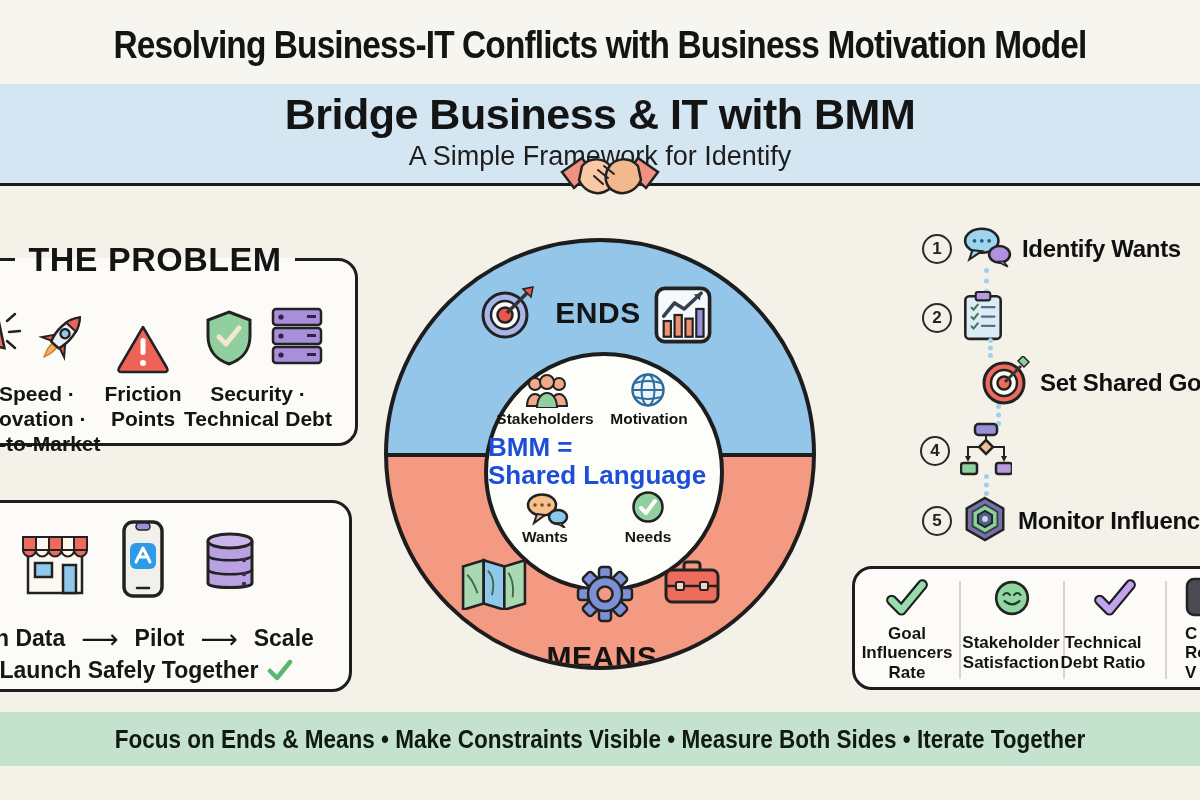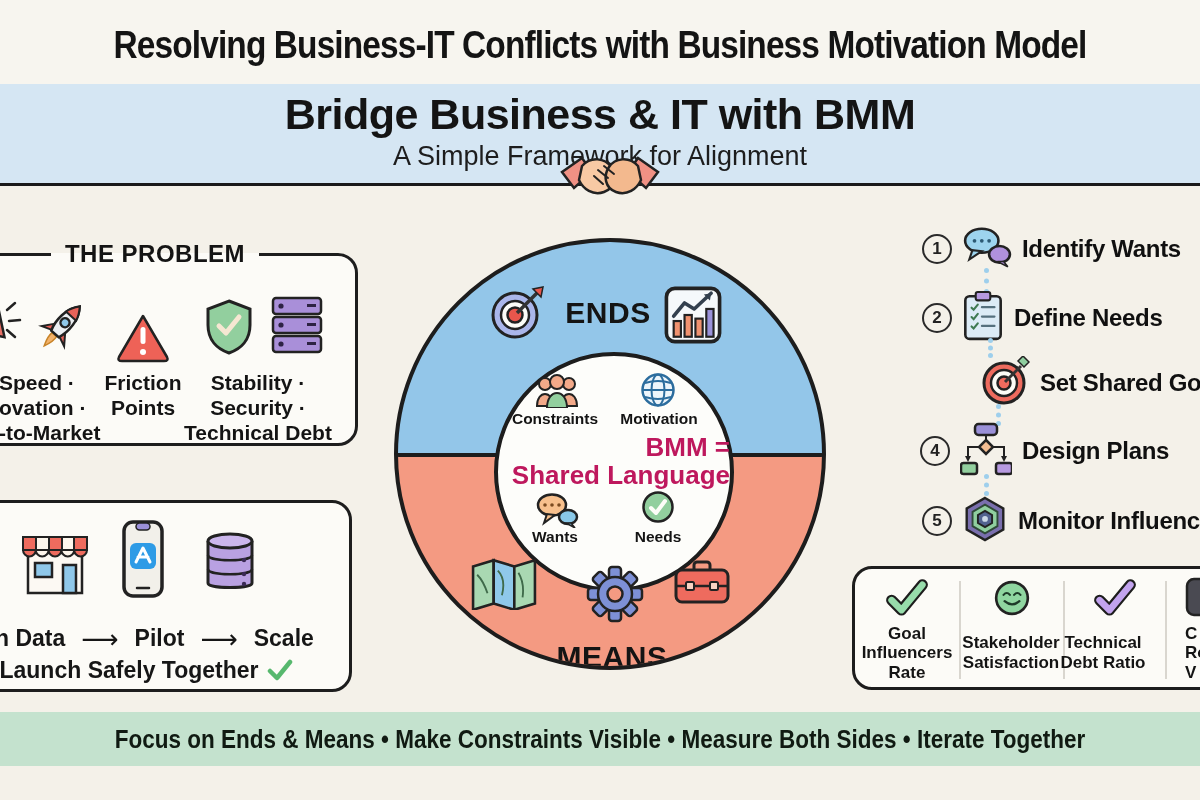--- a/index.html
+++ b/index.html
@@ -13,46 +13,46 @@
     font-size:38px;font-weight:bold;letter-spacing:-1px;color:#141414;
     transform:scaleX(.88);transform-origin:center;}
   .banner{position:absolute;left:0;top:84px;width:1200px;height:99px;background:#d5e6f3;
     border-bottom:3px solid #1a1a1a;text-align:center;}
   .banner h2{margin:0;padding-top:6px;font-size:43px;font-weight:bold;letter-spacing:-.5px;color:#141414;white-space:nowrap;}
   .banner .subtitle{margin:2px 0 0;font-size:27px;color:#1d1d1d;white-space:nowrap;}
   .handshake{position:absolute;left:558px;top:146px;z-index:6;}
 
   
   fieldset.panel{position:absolute;margin:0;padding:0;border:3.5px solid #1d1d1d;border-radius:20px;background:#fcfbf7;}
-  fieldset.panel legend{margin:0 auto;padding:0 14px;font-size:24px;font-weight:bold;letter-spacing:.5px;color:#141414;white-space:nowrap;}
+  fieldset.panel legend{margin:0 auto;padding:0 14px;font-size:34px;font-weight:bold;letter-spacing:.5px;color:#141414;white-space:nowrap;}
   .panel-div{position:absolute;border:3.5px solid #1d1d1d;border-radius:20px;background:#fcfbf7;box-sizing:border-box;}
   #problem-box{left:-48px;top:240px;width:400px;height:200px;}
   #pilot-box{left:-48px;top:500px;width:400px;height:192px;}
   .abs{position:absolute;}
   .plabel{font-size:21px;font-weight:bold;line-height:1.2;color:#141414;}
   .center{text-align:center;}
   .flow-row{position:absolute;left:40px;top:122px;display:flex;align-items:center;gap:14px;
     font-size:23px;font-weight:bold;white-space:nowrap;}
   .flow-arrow{font-size:26px;font-weight:normal;line-height:1;padding:0 2px;}
   .pilot-caption{position:absolute;left:26px;top:154px;width:330px;text-align:center;
     font-size:23px;font-weight:bold;white-space:nowrap;}
   .pilot-caption svg{vertical-align:-3px;margin-left:8px;}
 
   
-  .bmm-circle{position:absolute;left:394px;top:238px;width:432px;height:432px;border-radius:50%;
+  .bmm-circle{position:absolute;left:384px;top:238px;width:432px;height:432px;border-radius:50%;
     border:4px solid #1d1d1d;box-sizing:border-box;overflow:hidden;
     background:linear-gradient(180deg,#93c6e9 0 50%,#f49a82 50% 100%);}
   .circle-divider{position:absolute;left:0;top:211px;width:100%;height:4px;background:#1d1d1d;}
   .ends-label,.means-label{position:absolute;font-size:30px;font-weight:bold;letter-spacing:.5px;color:#141414;text-align:center;}
   .ends-label{left:150px;top:54px;width:120px;}
   .means-label{left:134px;top:398px;width:160px;text-align:center;}
   .inner-circle{position:absolute;left:96px;top:110px;width:240px;height:240px;border-radius:50%;
     background:#fdfdfa;border:4px solid #1d1d1d;box-sizing:border-box;}
   .ilabel{position:absolute;font-size:15.5px;font-weight:bold;text-align:center;color:#141414;}
-  .bmm-line{position:absolute;left:0;width:100%;text-align:right;font-size:26px;font-weight:bold;color:#be185d;white-space:nowrap;}
+  .bmm-line{position:absolute;left:0;width:100%;text-align:left;font-size:26px;font-weight:bold;color:#1d4ed8;white-space:nowrap;}
 
   
   .step-row{position:absolute;display:flex;align-items:center;gap:10px;white-space:nowrap;}
   .step-num{width:30px;height:30px;border:2.5px solid #2a2a2a;border-radius:50%;box-sizing:border-box;
     display:flex;align-items:center;justify-content:center;font-size:17px;font-weight:bold;color:#222;flex:0 0 auto;}
   .step-label{font-size:24px;font-weight:bold;letter-spacing:-.3px;color:#101010;}
   .dotline{position:absolute;width:0;border-left:5px dotted #9ecfec;}
 
   
   #metrics-box{left:852px;top:566px;width:420px;height:124px;}
@@ -70,21 +70,21 @@
 </head>
 <body>
 
 <div id="canvas">
 
   <div class="title-bar">
     <h1>Resolving Business-IT Conflicts with Business Motivation Model</h1>
   </div>
   <div class="banner">
     <h2>Bridge Business &amp; IT with BMM</h2>
-    <p class="subtitle">A Simple Framework for Alignment</p>
+    <p class="subtitle">A Simple Framework for Identify</p>
   </div>
   <span class="handshake">
     <svg width="104" height="64" viewBox="0 0 104 64">
       <polygon points="4,26 24,12 34,26 16,42" fill="#f09184" stroke="#222" stroke-width="2.5"></polygon>
       <polygon points="100,26 80,12 70,26 88,42" fill="#f09184" stroke="#222" stroke-width="2.5"></polygon>
       <path d="M24,20 C33,10 47,12 53,21 C59,30 57,42 46,46 C35,50 25,43 21,34 Z" fill="#f8c9a4" stroke="#222" stroke-width="2.5"></path>
       <path d="M80,20 C71,10 57,12 51,21 C45,30 47,42 58,46 C69,50 79,43 83,34 Z" fill="#f3b98e" stroke="#222" stroke-width="2.5"></path>
       <path d="M40,24 l10,8 M46,20 l10,8 M36,30 l9,8" stroke="#222" stroke-width="2" fill="none" stroke-linecap="round"></path>
     </svg>
   </span>
@@ -145,21 +145,20 @@
     <div class="abs plabel" style="left:44px;top:102px;">
       <div>Speed ·</div>
       <div>ovation ·</div>
       <div>-to-Market</div>
     </div>
     <div class="abs plabel center" style="left:138px;top:102px;width:100px;">
       <div>Friction</div>
       <div>Points</div>
     </div>
     <div class="abs plabel center" style="left:217px;top:102px;width:172px;">
-      <div>Stability ·</div>
       <div>Security ·</div>
       <div>Technical Debt</div>
     </div>
   </fieldset>
 
   <div class="panel-div" id="pilot-box">
     <span class="abs" style="left:64px;top:26px;">
       <svg width="72" height="68" viewBox="0 0 72 68">
         <rect x="9" y="24" width="54" height="40" fill="#fcf9f3" stroke="#222" stroke-width="2.5"></rect>
         <g stroke="#222" stroke-width="2">
@@ -251,21 +250,21 @@
           </g>
         </svg>
       </span>
       <span class="abs" style="left:142px;top:16px;">
         <svg width="36" height="36" viewBox="0 0 36 36">
           <circle cx="18" cy="18" r="15.5" fill="#edf5fb" stroke="#2c6d9e" stroke-width="2.5"></circle>
           <ellipse cx="18" cy="18" rx="6.5" ry="15.5" fill="none" stroke="#2c6d9e" stroke-width="2"></ellipse>
           <path d="M3,18 H33 M5,11 Q18,7 31,11 M5,25 Q18,29 31,25" fill="none" stroke="#2c6d9e" stroke-width="2"></path>
         </svg>
       </span>
-      <div class="ilabel" style="left:2px;top:54px;width:110px;">Constraints</div>
+      <div class="ilabel" style="left:2px;top:54px;width:110px;">Stakeholders</div>
       <div class="ilabel" style="left:108px;top:54px;width:106px;">Motivation</div>
       <div class="bmm-line" style="top:76px;">BMM =</div>
       <div class="bmm-line" style="top:104px;">Shared Language</div>
       <span class="abs" style="left:37px;top:136px;">
         <svg width="44" height="36" viewBox="0 0 44 36">
           <ellipse cx="17" cy="13" rx="14" ry="10.5" fill="#f7c08d" stroke="#222" stroke-width="2.5"></ellipse>
           <polygon points="12,22 9,31 20,23" fill="#f7c08d" stroke="#222" stroke-width="2"></polygon>
           <circle cx="10" cy="13" r="1.8" fill="#7a4a20"></circle>
             <circle cx="17" cy="13" r="1.8" fill="#7a4a20"></circle>
             <circle cx="24" cy="13" r="1.8" fill="#7a4a20"></circle>
@@ -339,21 +338,20 @@
         <rect x="3" y="6" width="34" height="41" rx="4" fill="#dcebf6" stroke="#222" stroke-width="2.5"></rect>
         <rect x="13" y="2" width="14" height="8" rx="2" fill="#b79ae0" stroke="#222" stroke-width="2"></rect>
         <g stroke-linecap="round">
           <polyline points="9,17 11,19 15,14" fill="none" stroke="#3f7a52" stroke-width="2"></polyline>
           <polyline points="9,26 11,28 15,23" fill="none" stroke="#3f7a52" stroke-width="2"></polyline>
           <polyline points="9,35 11,37 15,32" fill="none" stroke="#3f7a52" stroke-width="2"></polyline>
           <path d="M19,16.5 H31 M19,25.5 H31 M19,34.5 H31" stroke="#55707e" stroke-width="2.2"></path>
         </g>
       </svg>
     </span>
-    <span class="step-label">Define Needs</span>
   </div>
   <div class="dotline" style="left:988px;top:338px;height:20px;"></div>
 
   <div class="step-row" style="left:978px;top:356px;">
     <span>
       <svg width="52" height="50" viewBox="-26 -27 52 50">
         <circle r="20" fill="#ee6b5e" stroke="#222" stroke-width="3"></circle>
         <circle r="13" fill="#fcfcf6" stroke="#222" stroke-width="2.5"></circle>
         <circle r="6.5" fill="#ee6b5e" stroke="#222" stroke-width="2.5"></circle>
         <line x1="1" y1="-1" x2="17" y2="-17" stroke="#333" stroke-width="3"></line>
@@ -370,21 +368,20 @@
       <svg width="52" height="54" viewBox="0 0 52 54">
         <rect x="15" y="2" width="22" height="11" rx="3.5" fill="#9a90d8" stroke="#222" stroke-width="2.5"></rect>
         <path d="M26,13 V19 M19,25 H8 V34 M33,25 H44 V34" fill="none" stroke="#222" stroke-width="2"></path>
         <polygon points="5,34 11,34 8,40" fill="#222"></polygon>
         <polygon points="41,34 47,34 44,40" fill="#222"></polygon>
         <polygon points="26,18 33,25 26,32 19,25" fill="#f3bd92" stroke="#222" stroke-width="2.5"></polygon>
         <rect x="1" y="41" width="16" height="11" rx="2.5" fill="#92cf9e" stroke="#222" stroke-width="2.5"></rect>
         <rect x="36" y="41" width="16" height="11" rx="2.5" fill="#b79ae0" stroke="#222" stroke-width="2.5"></rect>
       </svg>
     </span>
-    <span class="step-label">Design Plans</span>
   </div>
   <div class="dotline" style="left:984px;top:474px;height:22px;"></div>
 
   <div class="step-row" style="left:922px;top:494px;">
     <span class="step-num">5</span>
     <span>
       <svg width="46" height="50" viewBox="0 0 48 52">
         <polygon points="24,4 43.1,15 43.1,37 24,48 4.9,37 4.9,15" fill="#7a6fae" stroke="#222" stroke-width="2.5"></polygon>
         <polygon points="24,11 37,18.5 37,33.5 24,41 11,33.5 11,18.5" fill="#8fcf9f" stroke="#2f4a38" stroke-width="2"></polygon>
         <polygon points="24,17.6 31.4,21.8 31.4,30.2 24,34.4 16.6,30.2 16.6,21.8" fill="#52628f" stroke="#222" stroke-width="2"></polygon>

